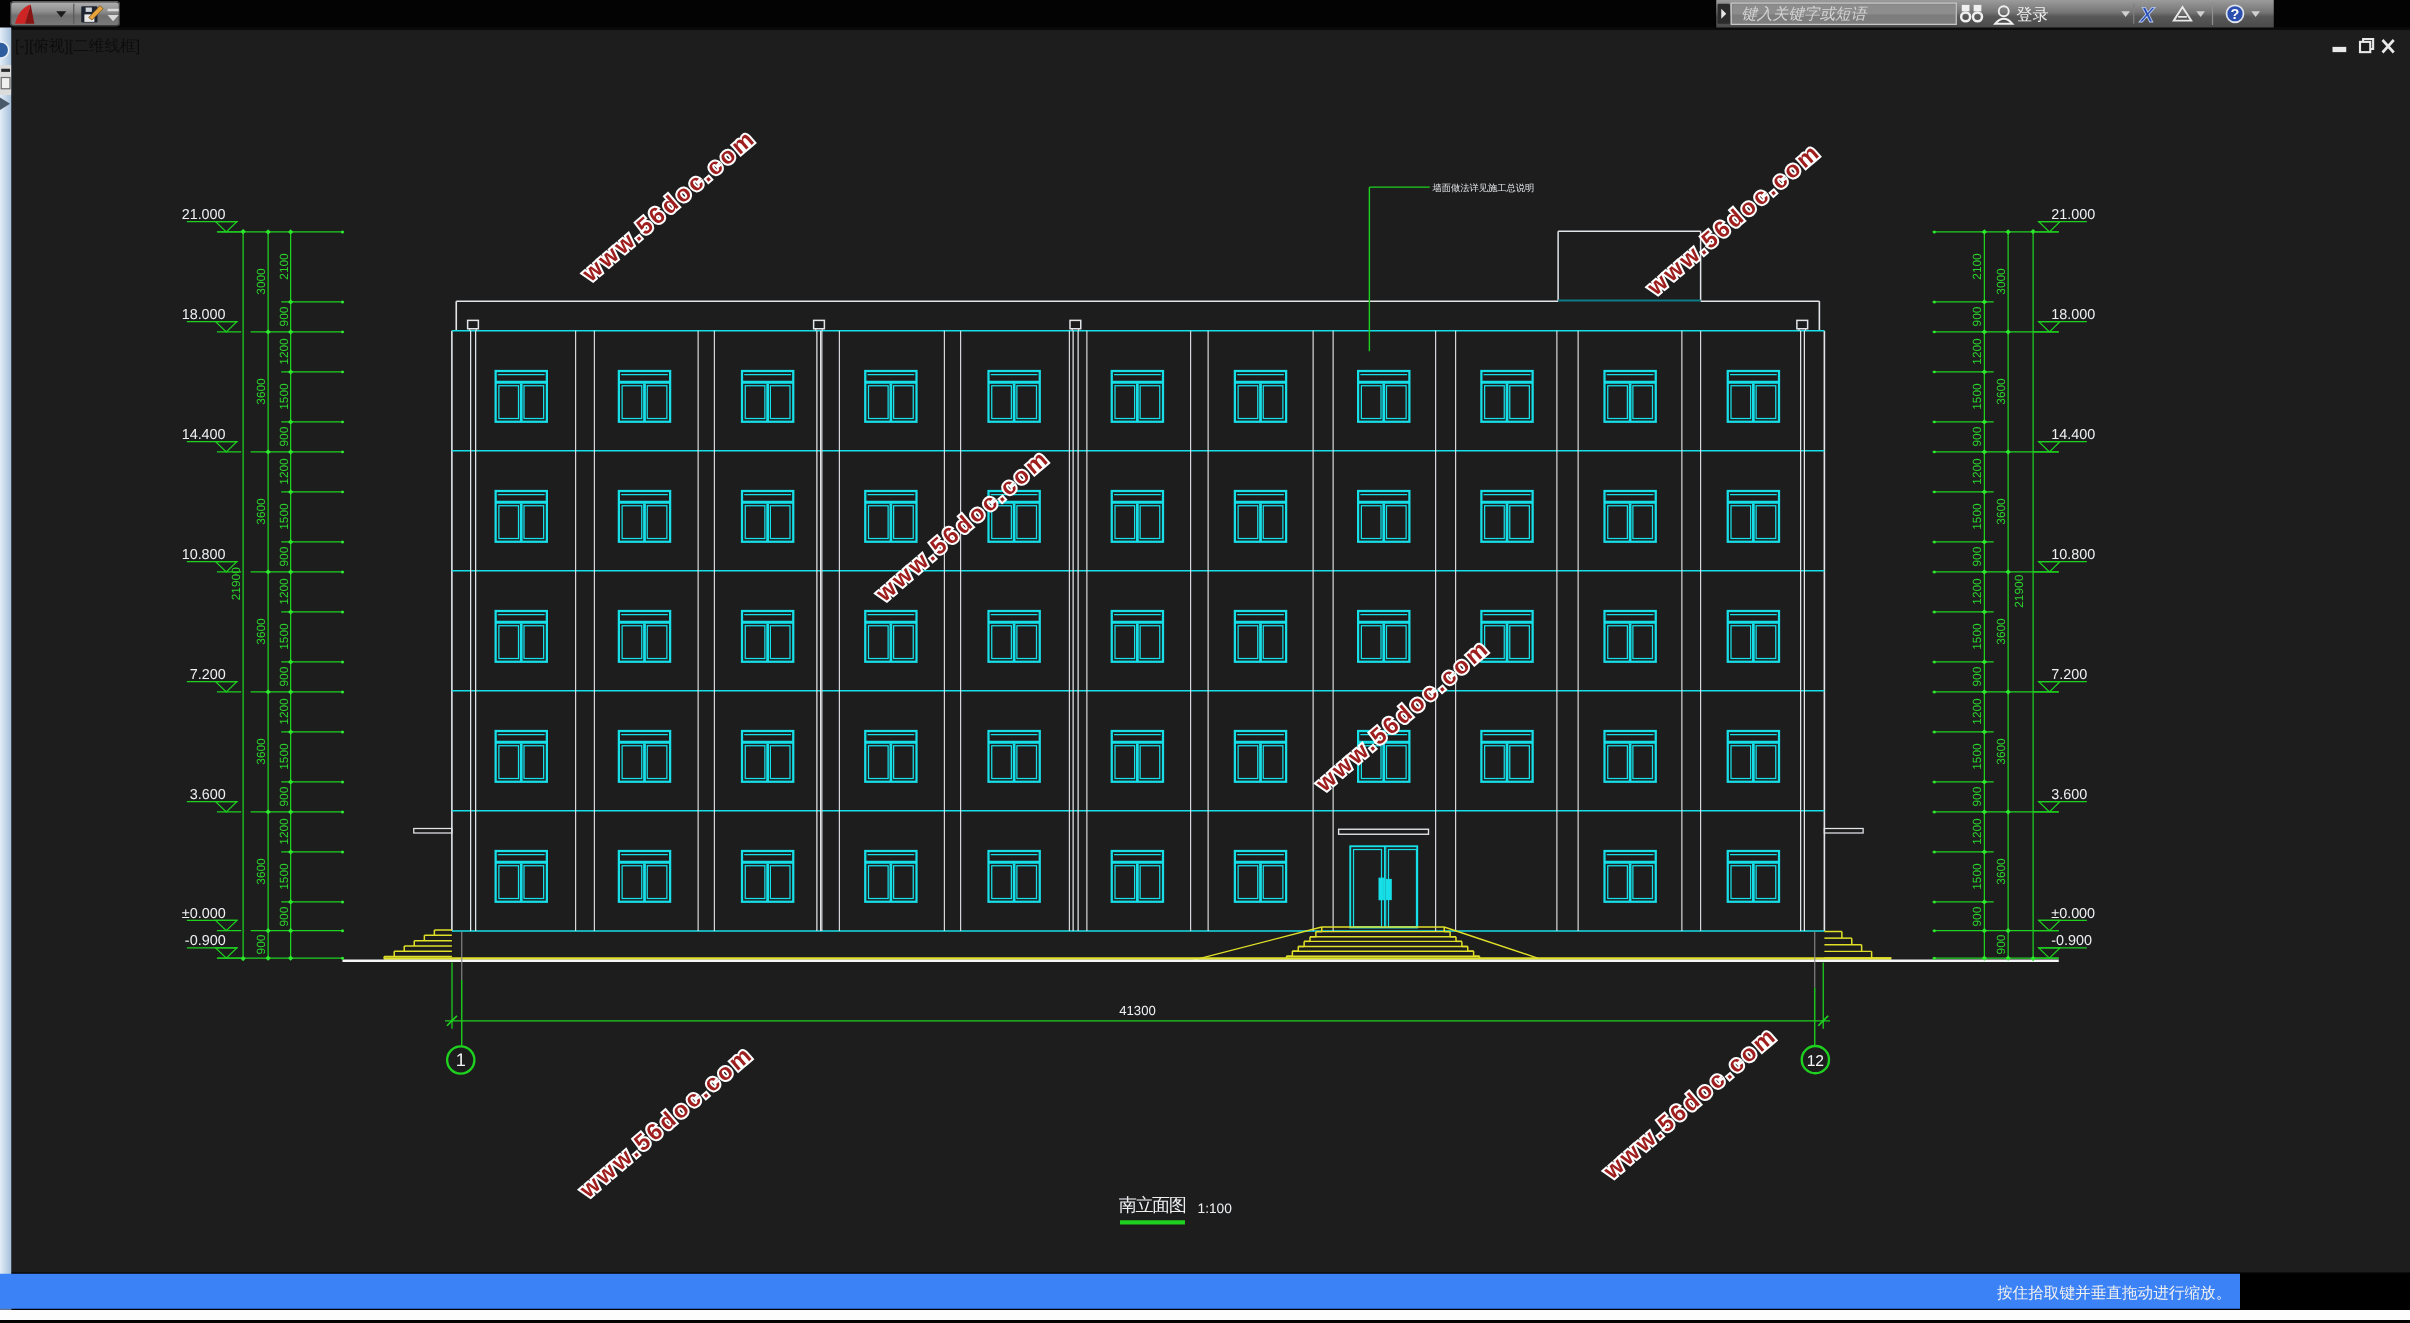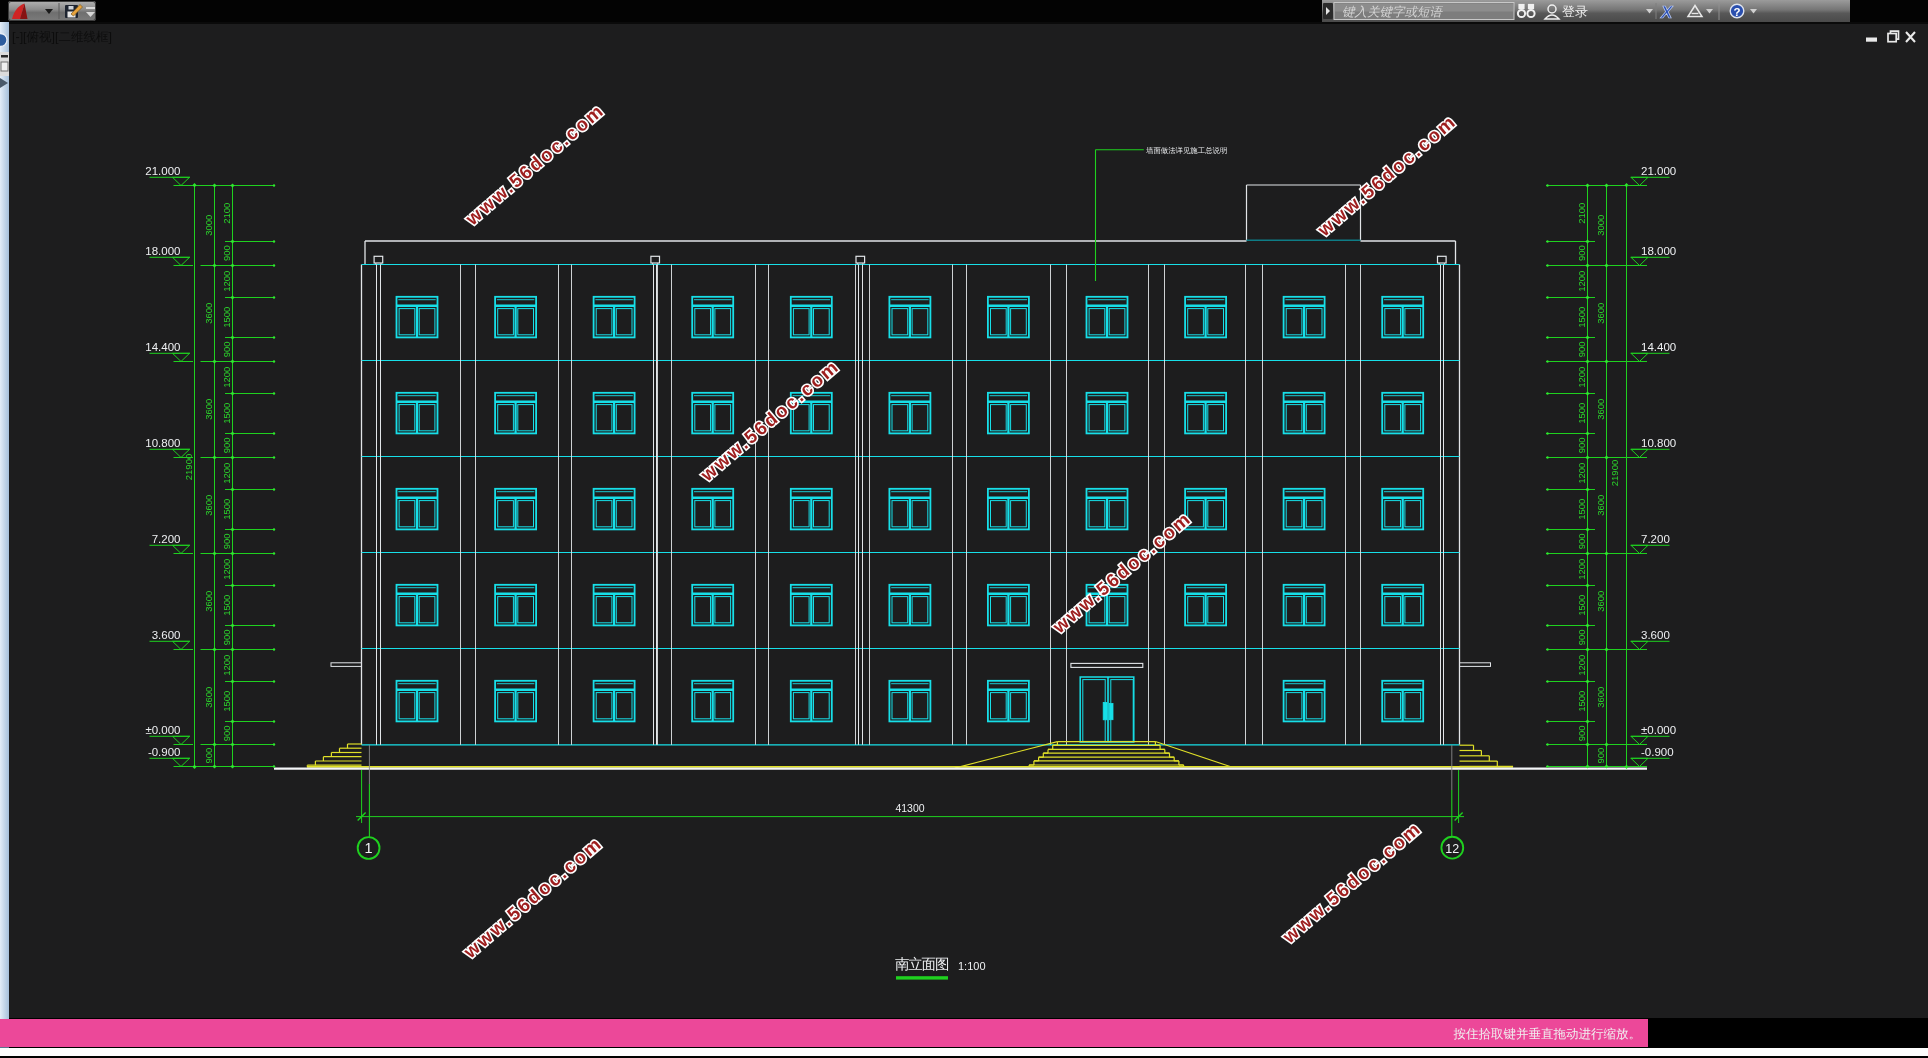--- a/index.html
+++ b/index.html
@@ -1,23 +1,23 @@
 <!DOCTYPE html>
 <html><head><meta charset="utf-8"><title>cad</title>
 <style>
 *{margin:0;padding:0;box-sizing:border-box}
 html,body{width:1928px;height:1058px;overflow:hidden;background:#000;font-family:"Liberation Sans",sans-serif}
 #titlebar{position:absolute;left:0;top:0;width:1928px;height:22px;background:#030303}
 #qat{position:absolute;left:8px;top:1px;width:88px;height:20px;border-radius:3px;background:linear-gradient(180deg,#b2b2b2,#8d8d8d 42%,#6f6f6f 58%,#7b7b7b);box-shadow:inset 0 0 0 1px #3c3c3c}
-#infocenter{position:absolute;left:1322px;top:0;width:528px;height:22px;background:linear-gradient(180deg,#9b9b9b,#757575 45%,#585858 60%,#4a4a4a)}
+#infocenter{position:absolute;left:1373px;top:0;width:446px;height:22px;background:linear-gradient(180deg,#9b9b9b,#757575 45%,#585858 60%,#4a4a4a)}
 #canvas{position:absolute;left:0;top:22px;width:1928px;height:996px;background:#1d1d1e}
 #canvas-topline{position:absolute;left:0;top:22px;width:1928px;height:2px;background:#0a0a0a}
 #vplabel{position:absolute;left:12px;top:29px;color:#0d0d0d;font-size:12.5px;letter-spacing:0px}
 #palette{position:absolute;left:0;top:22px;width:9px;height:1034px;background:linear-gradient(90deg,#e3edf7,#a6c0da)}
-#statusbar{position:absolute;left:0;top:1019px;width:1648px;height:28px;background:#ec4899}
+#statusbar{position:absolute;left:0;top:1019px;width:1792px;height:28px;background:#3b82f6}
 #statusbar span{position:absolute;right:7px;top:7px;color:#f0f0f0;font-size:12.5px}
 #whitestrip{position:absolute;left:0;top:1047.5px;width:1928px;height:8.5px;background:#fdfdfd}
 #blackbottom{position:absolute;left:0;top:1056px;width:1928px;height:2px;background:#000}
 .winbtn{position:absolute;color:#e9e9e9}
 svg text{font-family:"Liberation Sans",sans-serif}
 </style></head>
 <body>
 
 <div id="canvas"></div>
 <div id="canvas-topline"></div>

